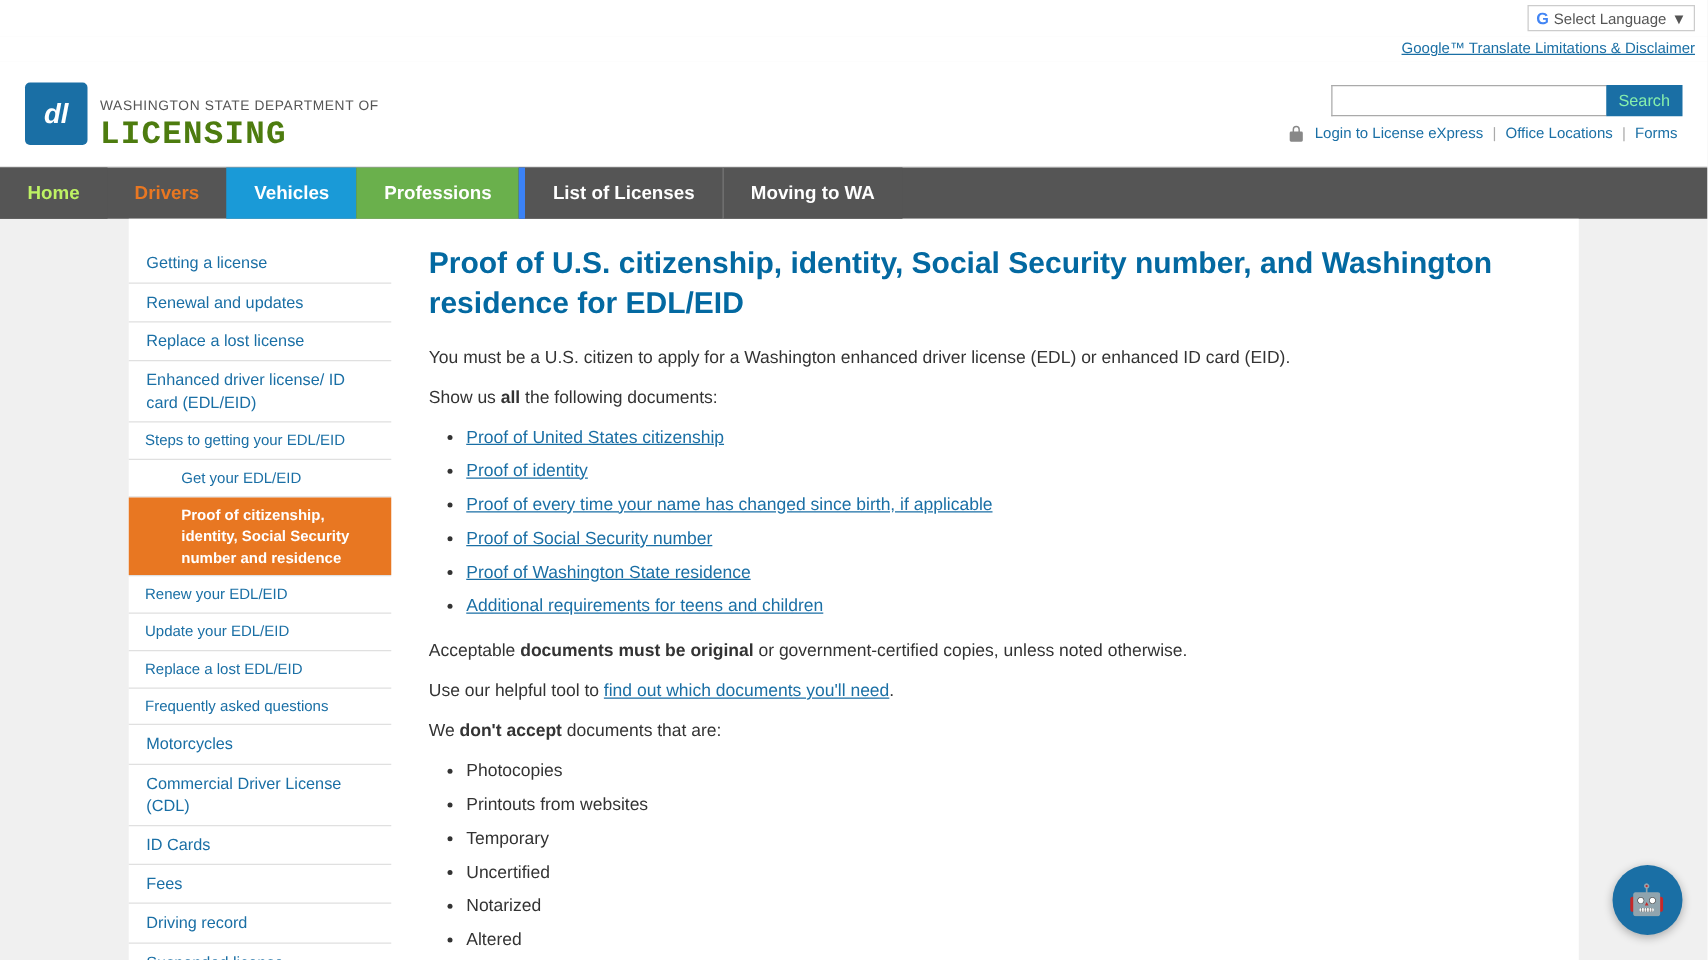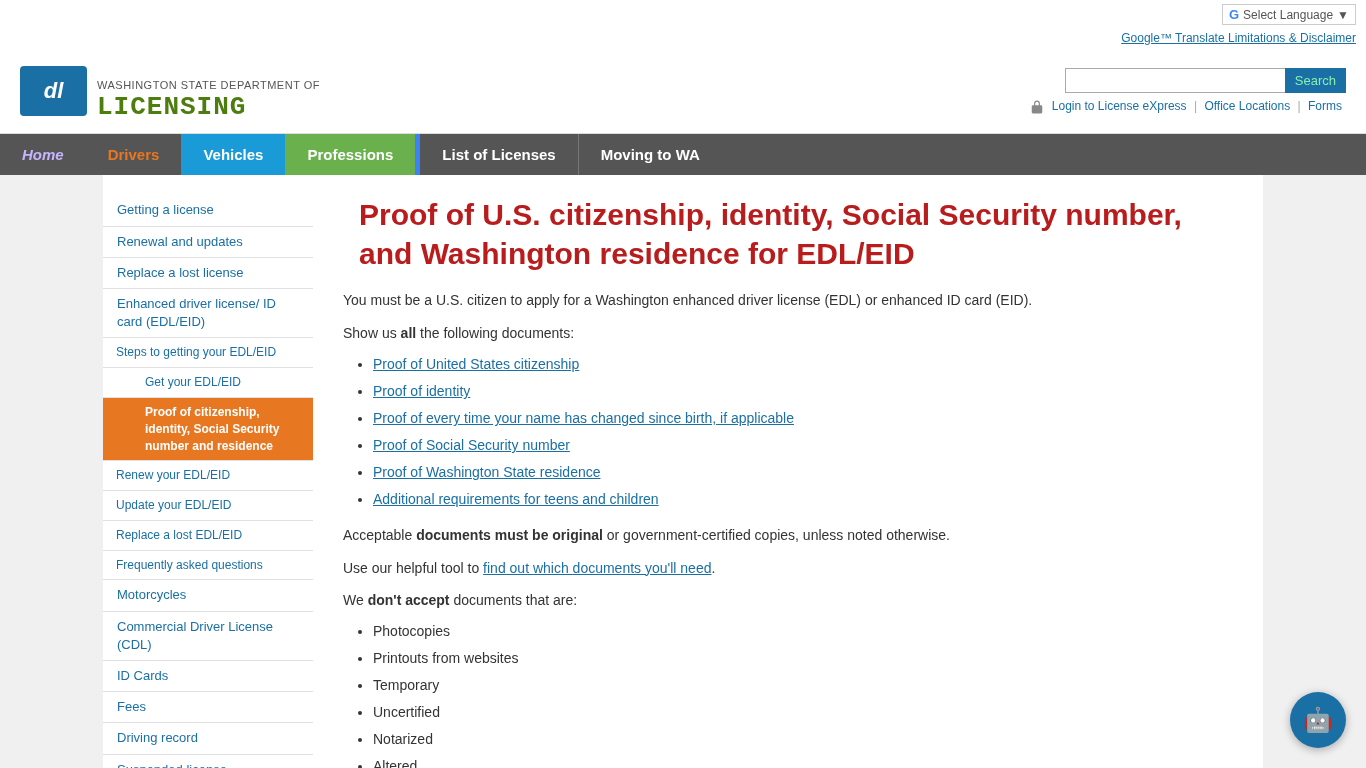--- a/index.html
+++ b/index.html
@@ -25,21 +25,21 @@
     .header {
       background: #fff;
       padding: 10px 20px;
       display: flex;
       align-items: center;
       justify-content: space-between;
       border-bottom: 1px solid #ddd;
     }
     .logo-area { display: flex; align-items: center; gap: 10px; }
     .logo-icon {
-      width: 67px; height: 50px;
+      width: 50px; height: 50px;
       background: #1a6fa5;
       border-radius: 4px;
       display: flex; align-items: center; justify-content: center;
       color: white; font-size: 22px; font-weight: bold; font-style: italic;
     }
     .logo-text { line-height: 1.2; margin-top: 20px; }
     .logo-text .dept { font-size: 11px; color: #555; font-weight: normal; text-transform: uppercase; letter-spacing: 0.5px; }
     .logo-text .licensing { font-size: 26px; font-weight: bold; color: #4d7c0f; text-transform: uppercase; letter-spacing: 1px; font-family: Liberation Mono, monospace; }
 
     .header-right { display: flex; flex-direction: column; align-items: flex-end; gap: 6px; }
@@ -54,21 +54,21 @@
     .header-links a { color: #1a6fa5; text-decoration: none; margin: 0 4px; }
     .header-links span { color: #aaa; }
 
     
     nav { display: flex; background: #555; }
     .nav-item {
       padding: 12px 22px; cursor: pointer; font-size: 15px; font-weight: bold; color: #fff;
       text-decoration: none; display: block;
     }
     .nav-item.active-orange { background: transparent; color: #e87722; }
-    .nav-item.home { background: #555; color: #c4b5fd; font-style: italic; }
+    .nav-item.home { background: #555; color: #bef264; }
     .nav-item.vehicles { background: #1a9ad7; color: #fff; }
     .nav-item.professions { background: #6ab04c; color: #fff; }
     .nav-item.list { background: #555; color: #fff; border-left: 5px solid #3b82f6; }
     .nav-item.moving { background: #555; color: #fff; border-left: 1px solid #777; }
 
     
     .main-wrapper {
       background: #fff;
       max-width: 1160px;
       margin: 0 auto;
@@ -92,21 +92,21 @@
     .sidebar .active-item a {
       background: #e87722; color: #fff; font-weight: bold;
     }
 
     
     .content {
       flex: 1;
       padding: 10px 30px 30px;
     }
     .page-title {
-      color: #b91c1c; font-size: 30px; font-weight: bold; margin-bottom: 16px; line-height: 1.3; margin-left: 16px;
+      color: #0369a1; font-size: 24px; font-weight: bold; margin-bottom: 16px; line-height: 1.3;
     }
     .content p { margin-bottom: 10px; line-height: 1.6; }
     .content ul { margin-left: 30px; margin-bottom: 14px; }
     .content ul li { margin-bottom: 6px; line-height: 1.5; }
     .content a { color: #1a6fa5; text-decoration: underline; }
     .content strong { font-weight: bold; }
 
     
     .chatbot {
       position: fixed; bottom: 20px; right: 20px;

